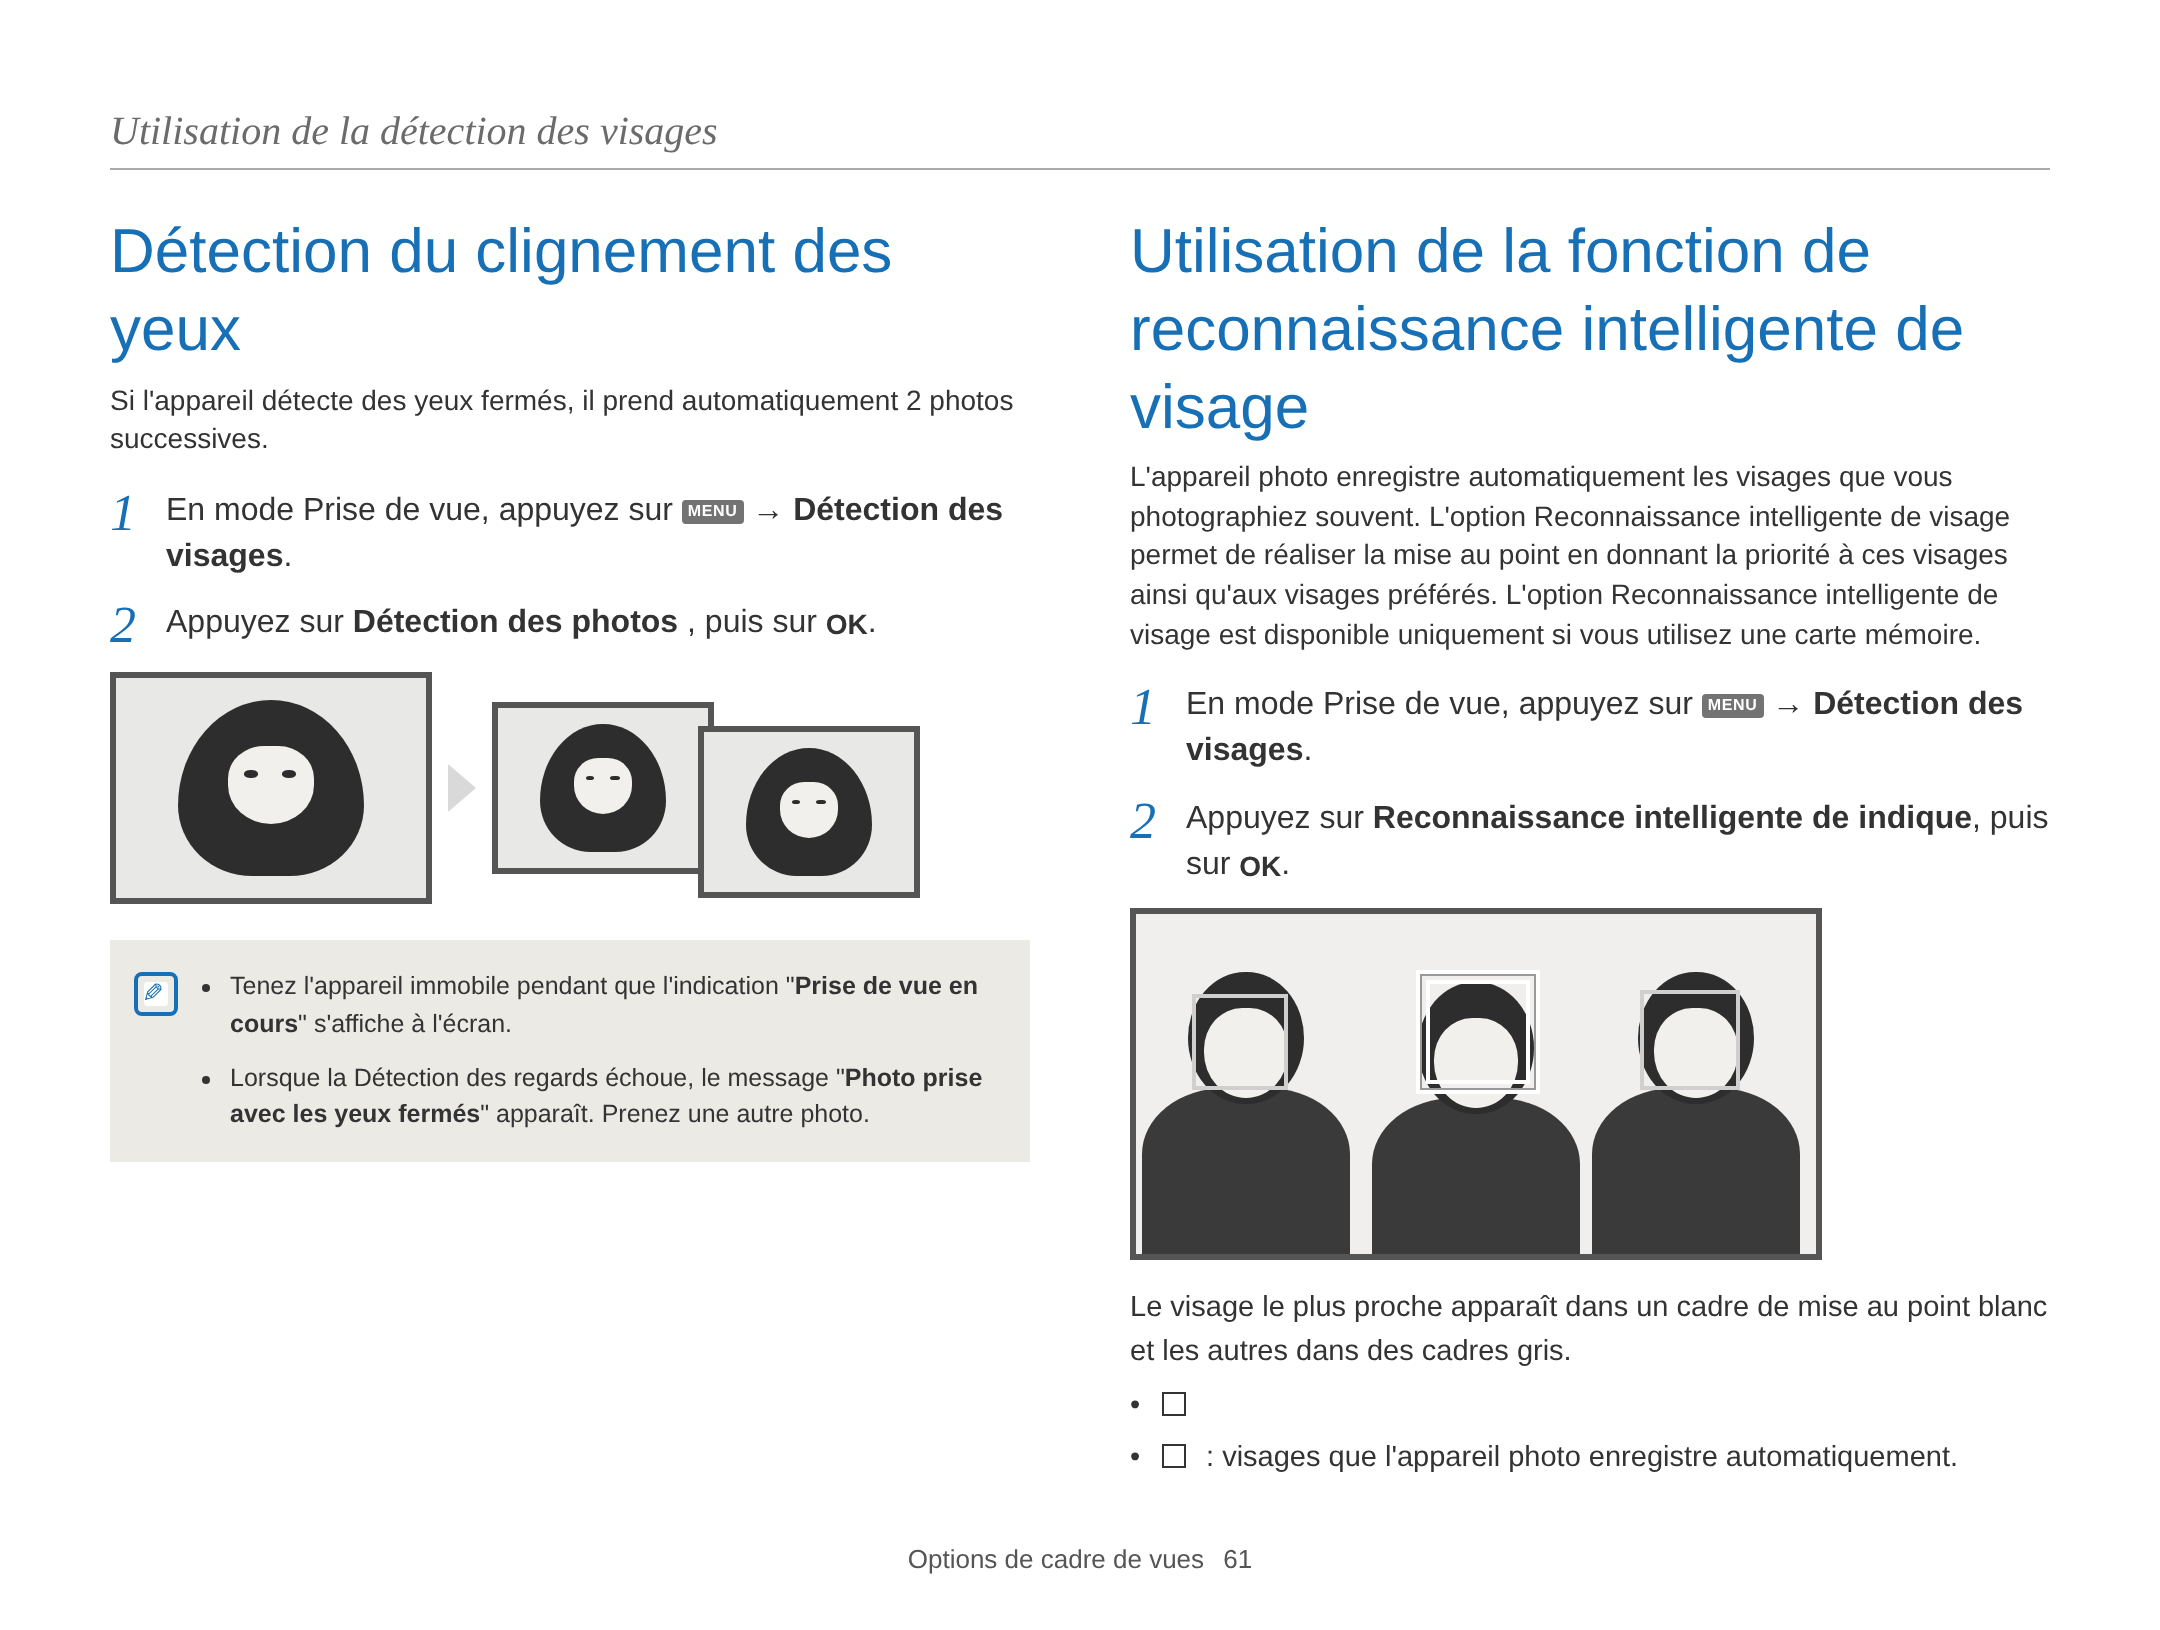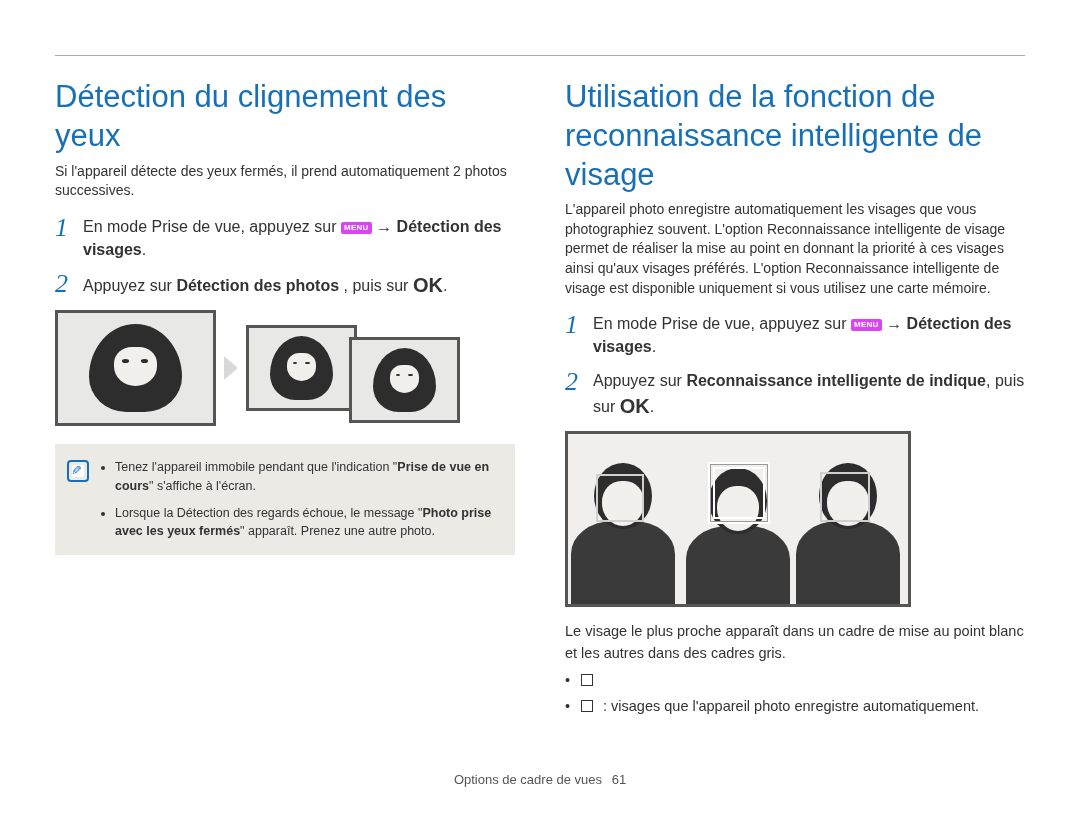--- a/index.html
+++ b/index.html
@@ -65,34 +65,34 @@
     color: #1770b6;
     line-height: 1;
     min-width: 18px;
   }
   .step-body {
     flex: 1;
   }
   .bold { font-weight: 700; }
   .menu-badge {
     display: inline-block;
-    background: #d946ef;
+    background: #737373;
     color: #fff;
     font-size: 8px;
     font-weight: bold;
     border-radius: 2px;
     padding: 2px 3px;
     vertical-align: 2px;
     line-height: 1;
     letter-spacing: 0.3px;
   }
   .ok-key {
     display: inline-block;
     font-weight: 900;
-    font-size: 20px;
+    font-size: 14px;
     vertical-align: -1px;
   }
   .small-sq {
     display: inline-block;
     width: 10px;
     height: 10px;
     border: 1.5px solid #333;
     vertical-align: -1px;
     margin-right: 6px;
   }
@@ -257,20 +257,21 @@
     text-align: center;
     font-size: 13px;
     color: #555;
   }
   .footer .num { margin-left: 6px; }
 </style>
 </head>
 <body>
 
 <div class="page">
+  <div class="top-line">Utilisation de la détection des visages</div>
   <hr class="rule">
 
   <div class="columns">
 
     <div class="col">
       <h2 class="section">Détection du clignement des yeux</h2>
       <p class="intro">Si l'appareil détecte des yeux fermés, il prend automatiquement 2 photos successives.</p>
 
       <div class="step">
         <div class="step-num">1</div>

